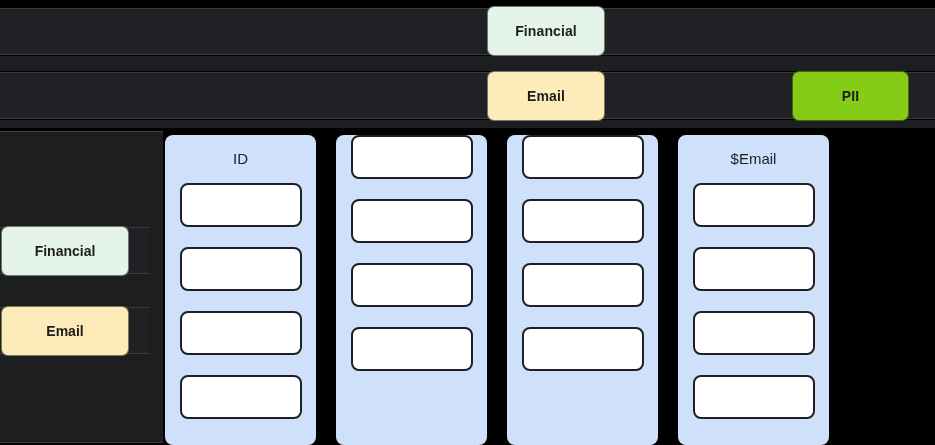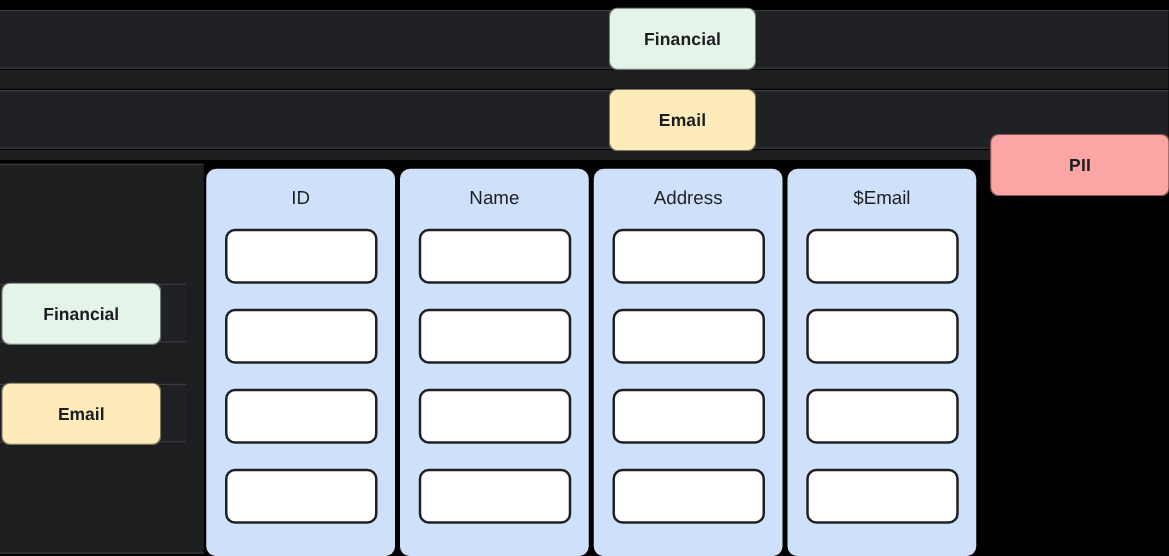--- a/index.html
+++ b/index.html
@@ -50,21 +50,21 @@
     border: 1px solid rgba(20,20,20,0.55);
     font-size: 14px;
     font-weight: bold;
     color: #1c1d20;
     letter-spacing: 0.1px;
     box-sizing: border-box;
     user-select: none;
   }
   #chip-financial-top { left: 487px; top: 6px;  width: 118px; height: 50px; background: #e4f4e9; }
   #chip-email-top     { left: 487px; top: 71px; width: 118px; height: 50px; background: #fdecb9; }
-  #chip-pii-top       { left: 792px; top: 71px; width: 144px; height: 50px; background: #fca5a5; margin-top: 36px; }
+  #chip-pii-top       { left: 792px; top: 71px; width: 117px; height: 50px; background: #84cc16; }
 
   
   #lower {
     position: absolute;
     left: 0;
     top: 128px;
     width: 935px;
     height: 317px;
   }
 
@@ -111,21 +111,21 @@
   }
   #side-chip-financial { top: 94px;  background: #e4f4e9; }
   #side-chip-email     { top: 174px; background: #fdecb9; }
 
   
   #table {
     position: absolute;
     left: 165px;
     top: 7px;
     display: flex;
-    gap: 4px;
+    gap: 20px;
   }
   .column {
     width: 151px;
     height: 310px;
     background: #cfe0fa;
     border-radius: 8px;
     box-sizing: border-box;
     display: flex;
     flex-direction: column;
     align-items: center;
@@ -180,29 +180,27 @@
     <div class="column">
       <div class="col-header">ID</div>
       <div class="cell"></div>
       <div class="cell"></div>
       <div class="cell"></div>
       <div class="cell"></div>
     </div>
 
 
     <div class="column">
-      <div class="col-header">Name</div>
-      <div class="cell"></div>
-      <div class="cell"></div>
-      <div class="cell"></div>
-      <div class="cell"></div>
-    </div>
-
-    <div class="column">
-      <div class="col-header">Address</div>
+      <div class="cell"></div>
+      <div class="cell"></div>
+      <div class="cell"></div>
+      <div class="cell"></div>
+    </div>
+
+    <div class="column">
       <div class="cell"></div>
       <div class="cell"></div>
       <div class="cell"></div>
       <div class="cell"></div>
     </div>
 
     <div class="column">
       <div class="col-header">$Email</div>
       <div class="cell"></div>
       <div class="cell"></div>

